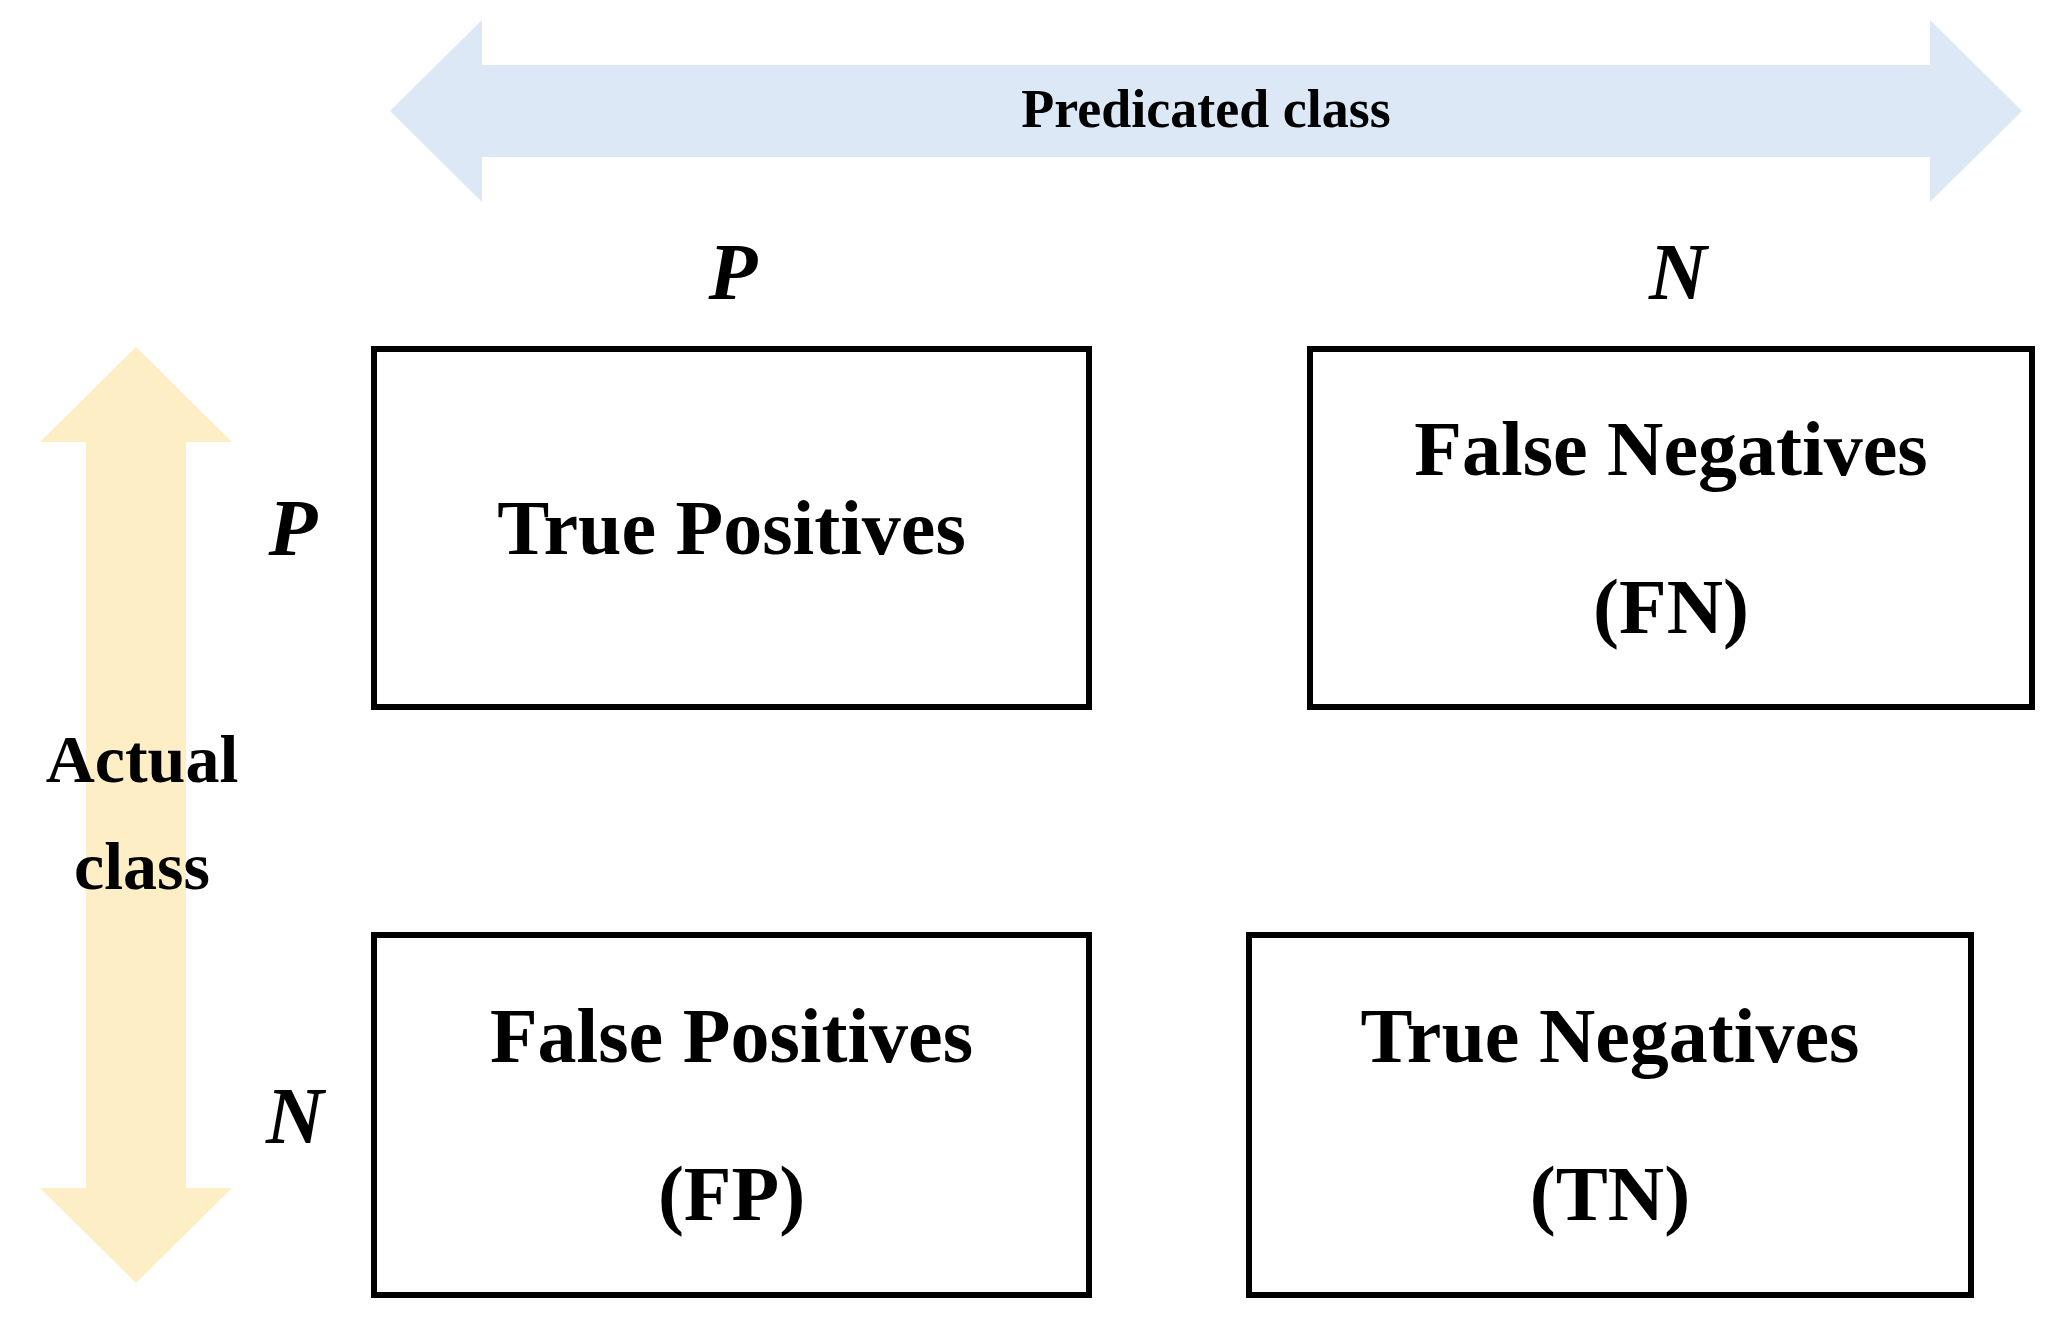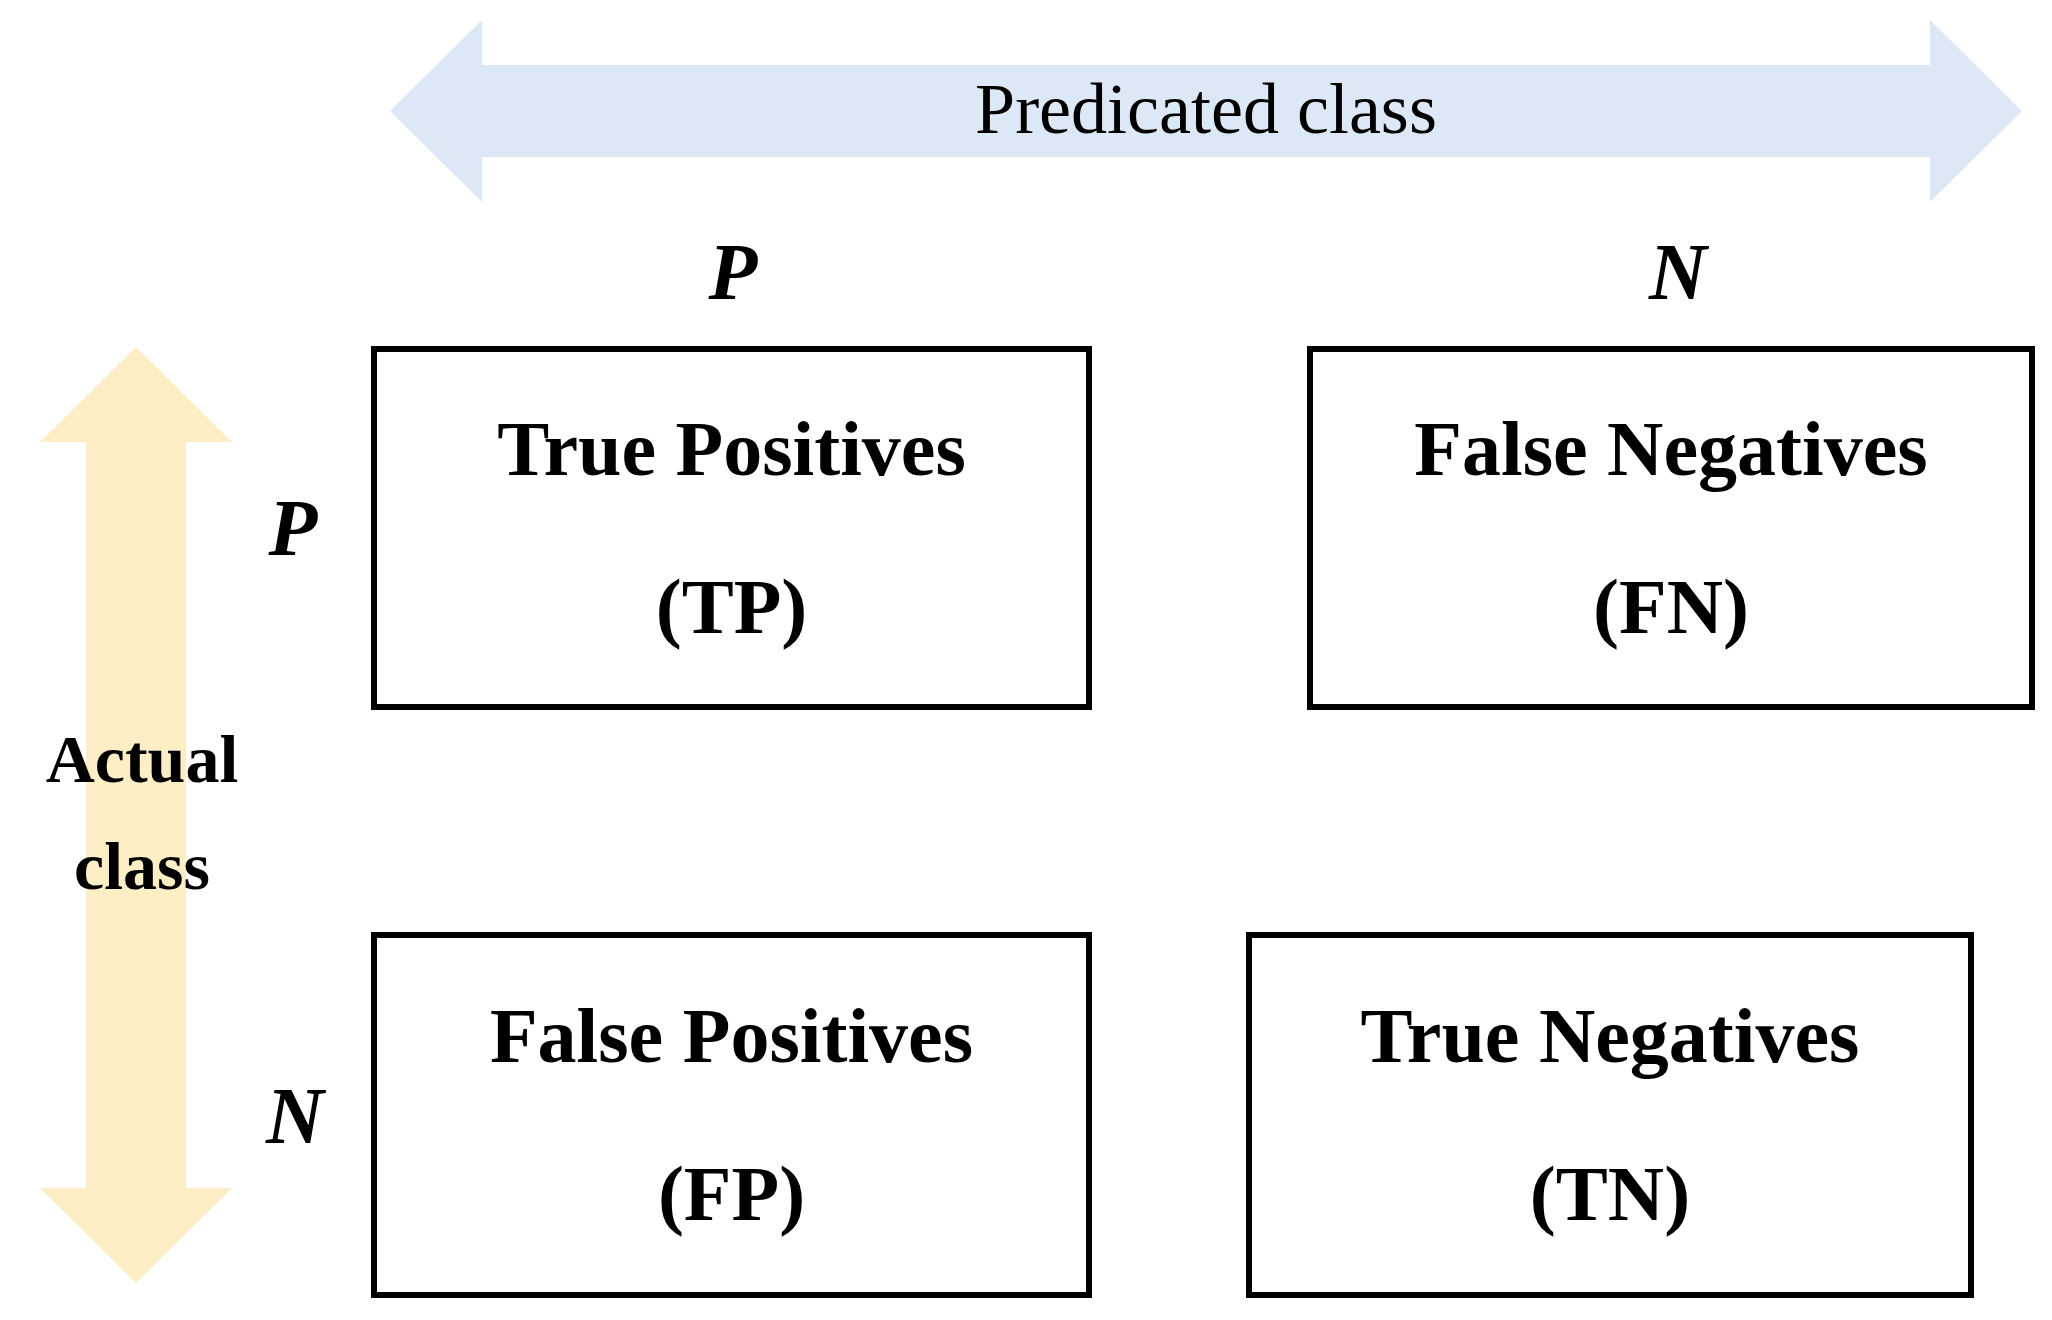--- a/index.html
+++ b/index.html
@@ -51,22 +51,22 @@
     border-top: 91px solid transparent;
     border-bottom: 91px solid transparent;
     border-left: 92px solid var(--predicted-arrow, #dce8f5);
   }
   .h-arrow .h-label {
     position: absolute;
     inset: 0;
     display: flex;
     align-items: center;
     justify-content: center;
-    font-size: 72px;
-    font-weight: normal;
+    font-size: 54px;
+    font-weight: bold;
     padding-bottom: 4px;
   }
 
   
   .v-arrow {
     position: absolute;
     left: 40px;
     top: 347px;
     width: 192px;
     height: 936px;
@@ -168,21 +168,20 @@
     <div>class</div>
   </div>
 
   <span class="axis-letter col-p">P</span>
   <span class="axis-letter col-n">N</span>
   <span class="axis-letter row-p">P</span>
   <span class="axis-letter row-n">N</span>
 
   <div class="cell cell-tp">
     <div>True Positives</div>
-    <div>(TP)</div>
   </div>
   <div class="cell cell-fp">
     <div>False Positives</div>
     <div>(FP)</div>
   </div>
   <div class="cell cell-fn">
     <div>False Negatives</div>
     <div>(FN)</div>
   </div>
   <div class="cell cell-tn">

